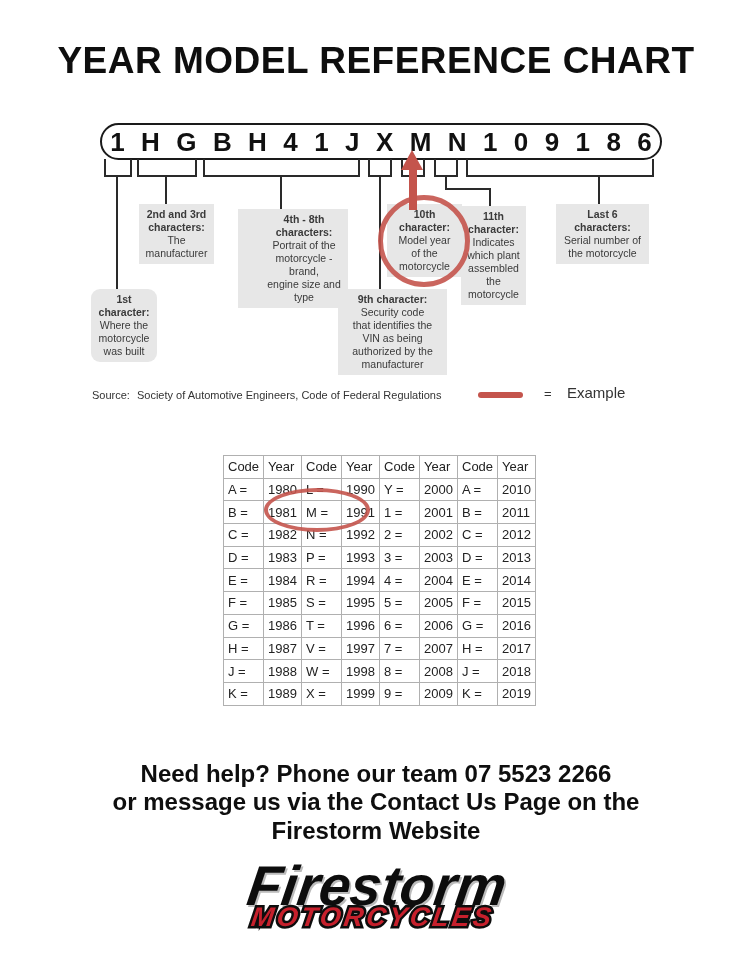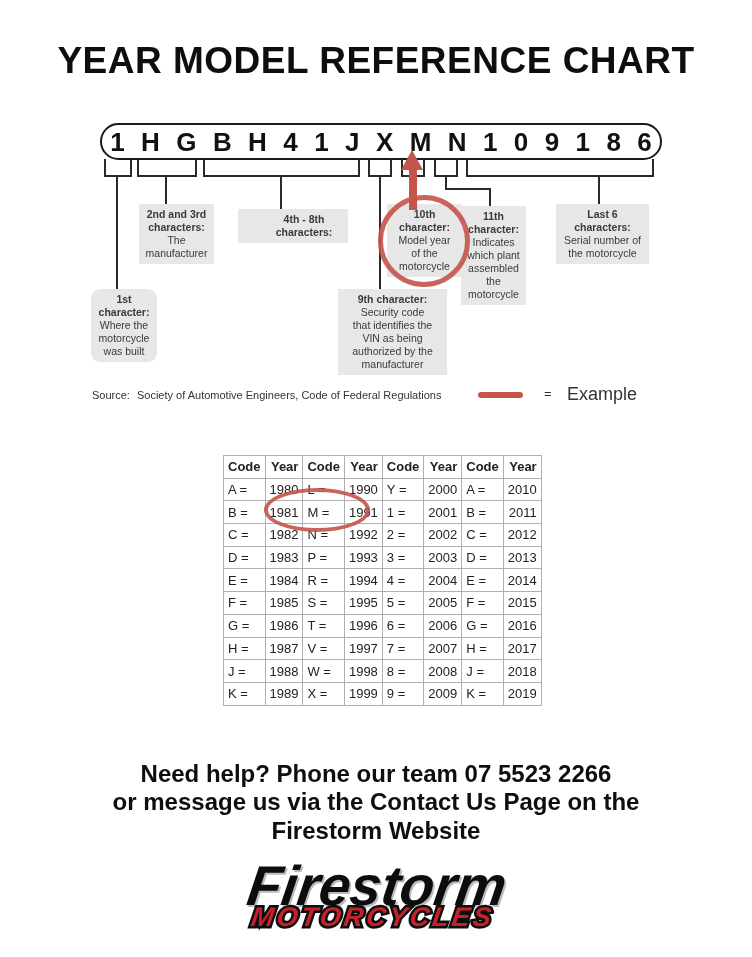--- a/index.html
+++ b/index.html
@@ -114,41 +114,41 @@
     background: var(--accent_red, #c4544c);
   }
   .legend-eq {
     position: absolute;
     left: 544px; top: 386px;
     font-size: 13px; color: #333;
   }
   .legend-label {
     position: absolute;
     left: 567px; top: 384px;
-    font-size: 18px; color: #333;
+    font-size: 15px; color: #333;
   }
 
   
   .year-table {
     position: absolute;
     left: 223px; top: 455px;
     border-collapse: collapse;
     font-size: 13px;
     color: #222;
   }
   .year-table th, .year-table td {
     border: 1px solid var(--border_gray, #b0b0b0);
     height: 22.7px;
     padding: 1px 4px;
     font-size: 13px;
     white-space: nowrap;
   }
-  .year-table th { font-weight: bold; text-align: right; }
+  .year-table th { font-weight: normal; text-align: left; }
   .year-table td.code { text-align: left;  min-width: 36px; }
-  .year-table td.year { text-align: right; min-width: 34px; }
+  .year-table td.year { min-width: 34px; }
   .table-ellipse {
     position: absolute;
     left: 264px; top: 488px;
     width: 106px; height: 44px;
     border: 4px solid var(--accent_red, #c4544c);
     border-radius: 50%;
     z-index: 2;
     opacity: 0.9;
   }
 
@@ -250,20 +250,23 @@
   </div>
   <div class="callout" style="left:139px;top:204px;width:75px;">
     <div class="co-head pre">2nd and 3rd
 characters:</div>
     <div class="co-body pre">The
 manufacturer</div>
   </div>
   <div class="callout" style="left:238px;top:209px;width:110px;padding-left:24px;">
     <div class="co-head pre">4th - 8th
 characters:</div>
+    <div class="co-body pre">Portrait of the
+motorcycle - brand,
+engine size and type</div>
   </div>
   <div class="callout" style="left:338px;top:289px;width:109px;">
     <div class="co-head pre">9th character:</div>
     <div class="co-body pre">Security code
 that identifies the
 VIN as being
 authorized by the
 manufacturer</div>
   </div>
   <div class="callout" style="left:387px;top:204px;width:75px;">

